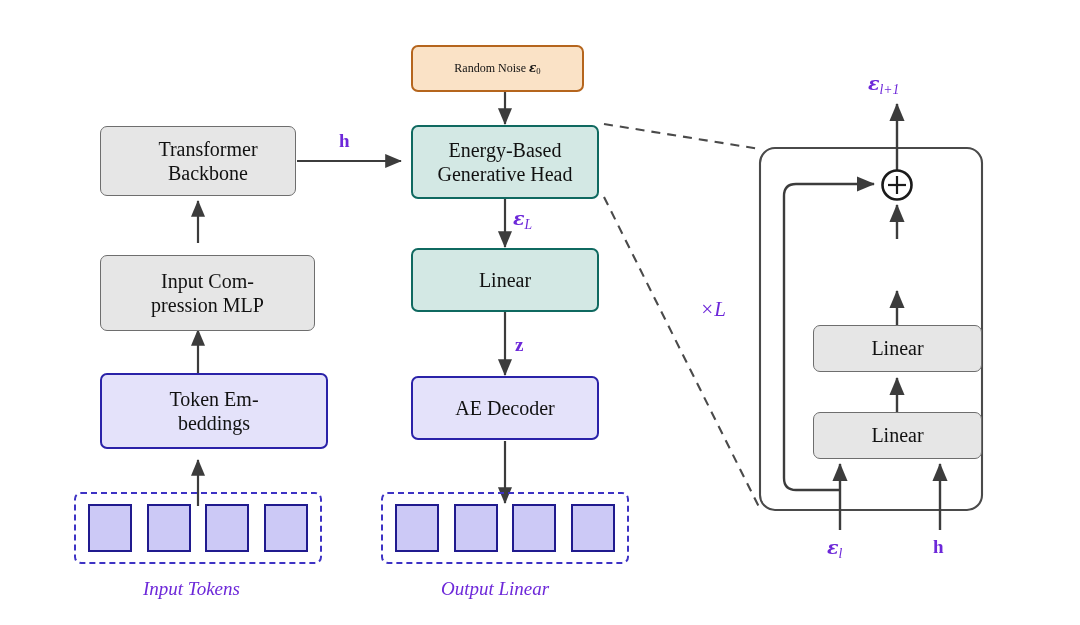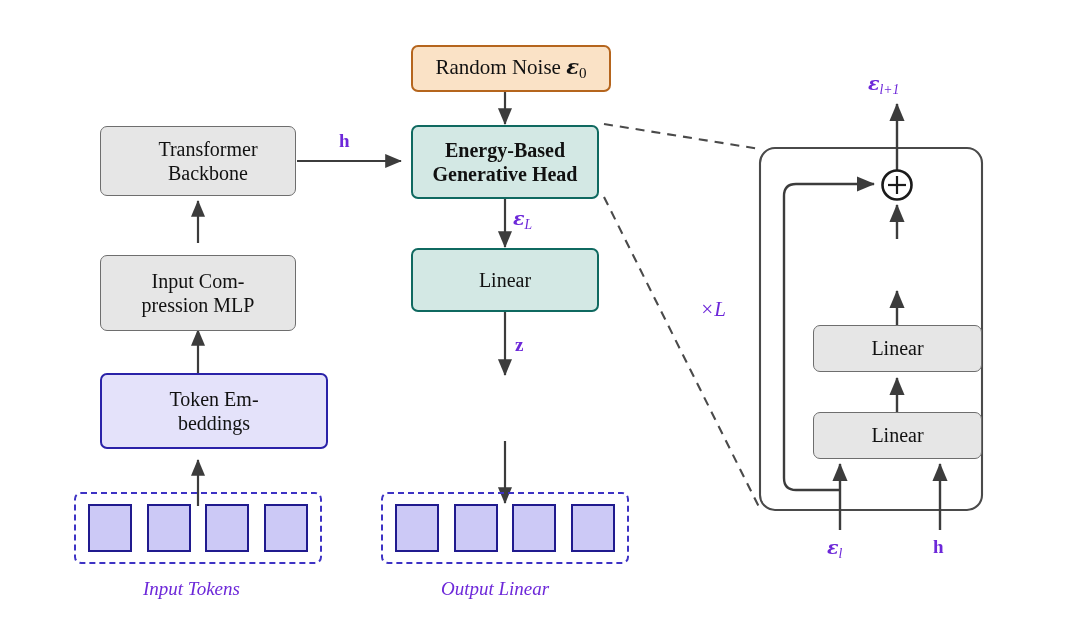--- a/index.html
+++ b/index.html
@@ -116,52 +116,55 @@
     <g stroke="#1a1a1a" stroke-width="2.2">
       <line x1="888" y1="185" x2="906" y2="185"></line>
       <line x1="897" y1="176" x2="897" y2="194"></line>
     </g>
   </svg>
 
   <div class="box box-gray" style="left:100px; top:126px; width:196px; height:70px; font-size:20px;padding-left:20px;">
     <span>Transformer<br>Backbone</span>
   </div>
 
-  <div class="box box-gray" style="left:100px; top:255px; width:196px; height:76px; font-size:20px;">
+  <div class="box box-gray" style="left:100px; top:255px; width:215px; height:76px; font-size:20px;">
     <span>Input Com-<br>pression MLP</span>
   </div>
 
   <div class="box box-purple" style="left:100px; top:373px; width:228px; height:76px; font-size:20px;">
     <span>Token Em-<br>beddings</span>
   </div>
 
   <div class="token-group" style="left:74px; top:492px; width:248px; height:72px;" id="input-tokens">
       <div class="token"></div>
       <div class="token"></div>
       <div class="token"></div>
       <div class="token"></div>
     </div>
 
   <div class="lbl lbl-caption" style="left:143px; top:578px;">Input Tokens</div>
 
-  <div class="box box-orange" style="left:411px; top:45px; width:200px; height:47px; font-size:21px;">
+  <div class="box box-orange" style="left:411px; top:45px; width:173px; height:47px; font-size:12px;">
     <span>
       <span>Random Noise</span>
       <span class="eps">ε</span><span class="sub">0</span>
     </span>
   </div>
 
-  <div class="box box-teal" style="left:411px; top:125px; width:188px; height:74px; font-size:20px;font-weight:bold;">
+  <div class="box box-teal" style="left:411px; top:125px; width:188px; height:74px; font-size:20px;">
     <span>Energy-Based<br>Generative Head</span>
   </div>
 
   <div class="box box-teal" style="left:411px; top:248px; width:188px; height:64px; font-size:20px;">
     <span>Linear</span>
   </div>
 
+  <div class="box box-purple" style="left:411px; top:376px; width:188px; height:64px; font-size:20px;">
+    <span>AE Decoder</span>
+  </div>
 
   <div class="token-group" style="left:381px; top:492px; width:248px; height:72px;" id="output-tokens">
       <div class="token"></div>
       <div class="token"></div>
       <div class="token"></div>
       <div class="token"></div>
     </div>
 
   <div class="lbl lbl-caption" style="left:441px; top:578px;">Output Linear</div>
 

